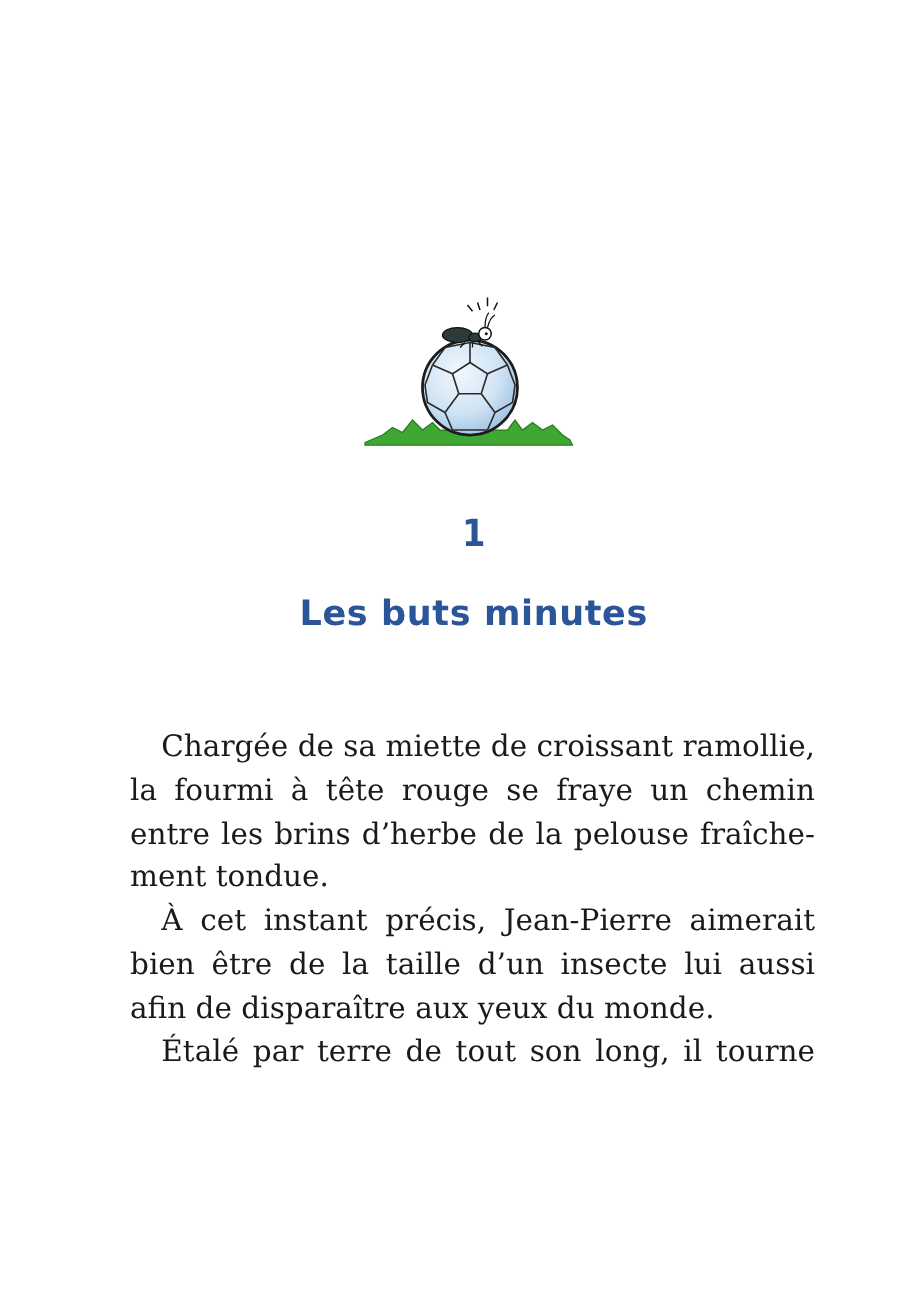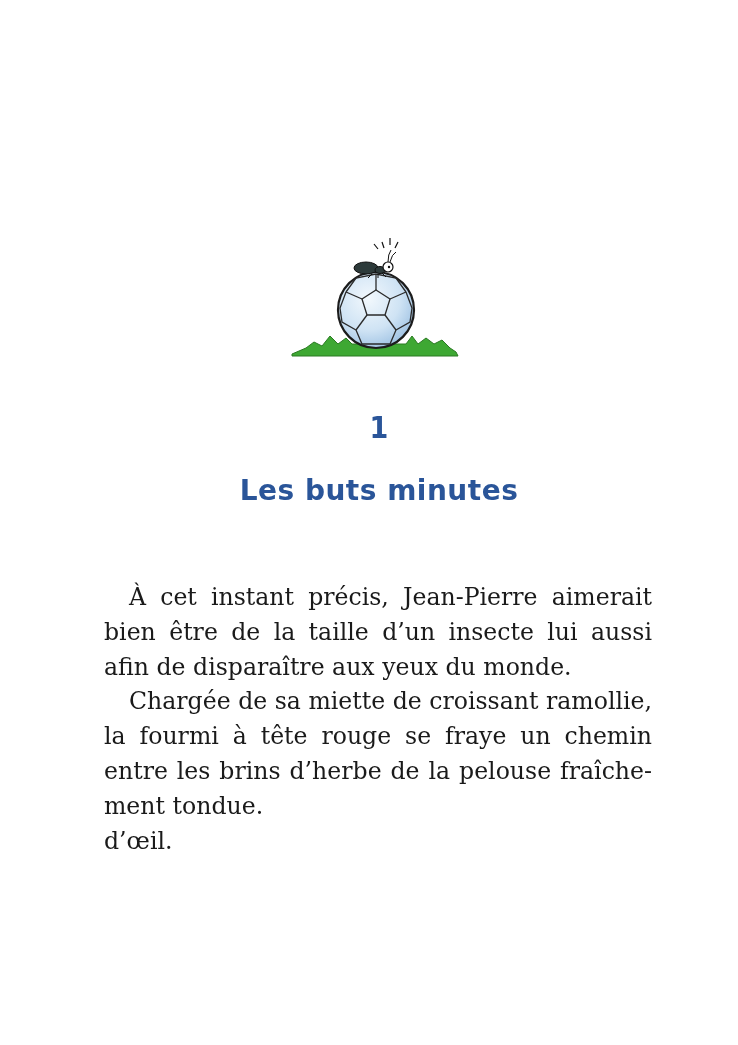--- a/index.html
+++ b/index.html
@@ -117,28 +117,28 @@
 
       <path d="M96 10 L98 16 M104 6 L104 13 M112 10 L109 16 M88 12 L92 17" stroke="#111" stroke-width="1.2"></path>
     </g>
   </svg>
 
   <div class="chapter-number">1</div>
   <div class="chapter-title">Les buts minutes</div>
 
   <div class="body-text">
     <p class="paragraph">
-      <span class="line">À cet instant précis, Jean-Pierre aimerait</span>
-      <span class="line" style="text-indent:0">bien être de la taille d’un insecte lui aussi</span>
-      <span class="line last" style="text-indent:0">afin de disparaître aux yeux du monde.</span>
-    </p>
-    <p class="paragraph">
       <span class="line">Chargée de sa miette de croissant ramollie,</span>
       <span class="line" style="text-indent:0">la fourmi à tête rouge se fraye un chemin</span>
       <span class="line" style="text-indent:0">entre les brins d’herbe de la pelouse fraîche-</span>
       <span class="line last" style="text-indent:0">ment tondue.</span>
     </p>
     <p class="paragraph">
-      <span class="line last" style="text-indent:0">d’œil.</span>
+      <span class="line">À cet instant précis, Jean-Pierre aimerait</span>
+      <span class="line" style="text-indent:0">bien être de la taille d’un insecte lui aussi</span>
+      <span class="line last" style="text-indent:0">afin de disparaître aux yeux du monde.</span>
+    </p>
+    <p class="paragraph">
+      <span class="line">Étalé par terre de tout son long, il tourne</span>
     </p>
   </div>
 
 </div>
 
 </body></html>

